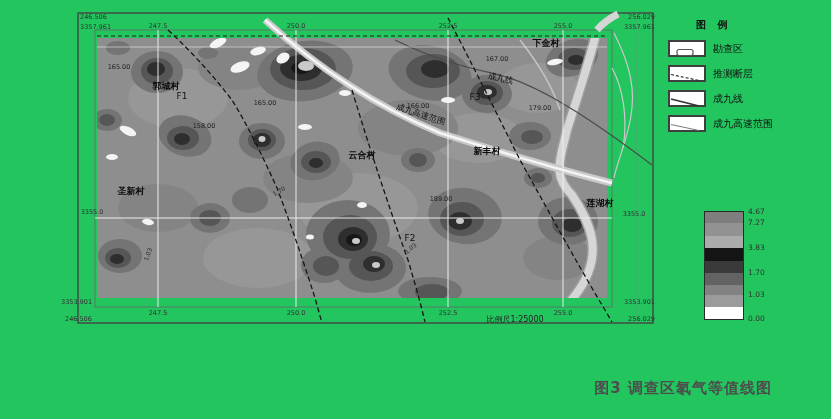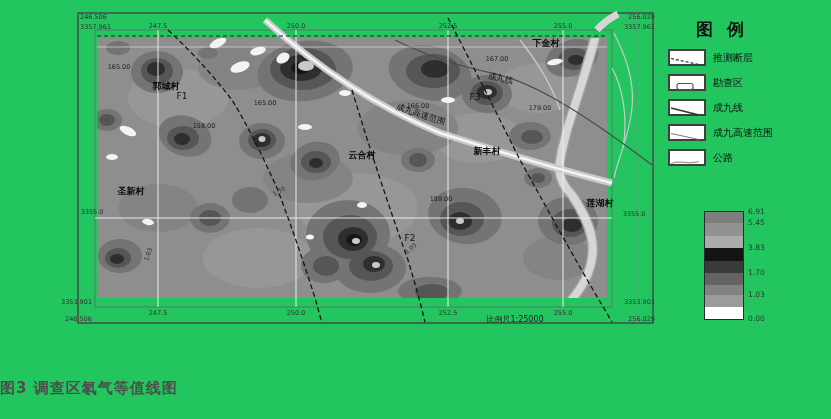--- a/index.html
+++ b/index.html
@@ -1,33 +1,33 @@
 <!DOCTYPE html>
 <html><head>
 <meta charset="utf-8">
 <style>
   html,body{margin:0;padding:0;background:#ffffff;}
   .screen{position:relative;width:831px;height:419px;background:#22c55e;overflow:hidden;
           font-family:"DejaVu Sans",sans-serif;color:#222;}
   .abs{position:absolute;}
   
   .legend{position:absolute;left:668px;top:18px;width:160px;}
-  .legend-title{margin:0 0 9px 28px;font-size:17px;letter-spacing:4px;color:#111;font-weight:bold;}
+  .legend-title{margin:0 0 9px 28px;font-size:10px;letter-spacing:4px;color:#111;font-weight:bold;}
   .legend-item{display:flex;align-items:center;margin-bottom:10px;height:15px;}
   .legend-symbol{width:34px;height:13px;border:2px solid #3f3f3f;background:#fff;flex:0 0 auto;
                  box-shadow:inset 0 0 0 1px #fff;}
   .legend-label{font-size:10px;color:#111;margin-left:7px;white-space:nowrap;}
   
   .colorbar{position:absolute;left:704px;top:211px;width:38px;height:107px;border:1.5px solid #2a2a2a;
             display:flex;flex-direction:column;background:#fff;}
   .colorbar .seg{width:100%;}
   .colorbar-labels{position:absolute;left:748px;top:211px;width:40px;height:107px;}
   .colorbar-labels span{position:absolute;left:0;transform:translateY(-50%);font-size:7.5px;color:#333;}
   
-  .caption{position:absolute;left:0;top:379px;width:772px;text-align:left;
+  .caption{position:absolute;left:0;top:379px;width:772px;text-align:right;
            font-size:15px;font-weight:bold;color:#4d4d4d;letter-spacing:1px;}
   
   svg text{font-family:"DejaVu Sans",sans-serif;fill:#1a1a1a;}
   text.coord{font-size:6.5px;fill:#333;}
   text.gridlab{font-size:6.5px;fill:#333;}
   text.village{font-size:9px;font-weight:bold;fill:#0d0d0d;}
   text.fault{font-size:9px;fill:#111;}
   text.lineLab{font-size:8.5px;fill:#111;}
   text.val{font-size:6.5px;fill:#1d1d1d;}
   text.cont{font-size:6px;fill:#2a2a2a;}
@@ -252,33 +252,33 @@
 
     <text class="scaletxt" x="457" y="314" text-anchor="middle">比例尺1:25000</text>
   </svg>
 
   <div class="legend">
     <div class="legend-title">图 例</div>
 
     <div class="legend-item">
       <div class="legend-symbol">
         <svg width="30" height="9" viewBox="0 0 30 9">
+            <rect x="7" y="1.5" width="16" height="6" rx="2" fill="none" stroke="#555" stroke-width="1.2"></rect>
+          </svg>
+      </div>
+      <span class="legend-label">勘查区</span>
+    </div>
+
+    <div class="legend-item">
+      <div class="legend-symbol">
+        <svg width="30" height="9" viewBox="0 0 30 9">
             <line x1="1" y1="1.5" x2="29" y2="7.5" stroke="#333" stroke-width="1.2" stroke-dasharray="3,2"></line>
           </svg>
       </div>
       <span class="legend-label">推测断层</span>
-    </div>
-
-    <div class="legend-item">
-      <div class="legend-symbol">
-        <svg width="30" height="9" viewBox="0 0 30 9">
-            <rect x="7" y="1.5" width="16" height="6" rx="2" fill="none" stroke="#555" stroke-width="1.2"></rect>
-          </svg>
-      </div>
-      <span class="legend-label">勘查区</span>
     </div>
 
 
     <div class="legend-item">
       <div class="legend-symbol">
         <svg width="30" height="9" viewBox="0 0 30 9">
             <line x1="1" y1="1" x2="29" y2="8" stroke="#333" stroke-width="1.8"></line>
           </svg>
       </div>
       <span class="legend-label">成九线</span>
@@ -286,44 +286,36 @@
 
     <div class="legend-item">
       <div class="legend-symbol">
         <svg width="30" height="9" viewBox="0 0 30 9">
             <line x1="1" y1="1.5" x2="29" y2="7.5" stroke="#7a7a7a" stroke-width="1"></line>
           </svg>
       </div>
       <span class="legend-label">成九高速范围</span>
     </div>
 
-    <div class="legend-item">
-      <div class="legend-symbol">
-        <svg width="30" height="9" viewBox="0 0 30 9">
-            <path d="M1,6.5 C11,2.5 19,8 29,4.5" fill="none" stroke="#999" stroke-width="1.2"></path>
-          </svg>
-      </div>
-      <span class="legend-label">公路</span>
-    </div>
   </div>
 
   <div class="colorbar">
     <div class="seg" style="height: 10%; background-color: rgb(126, 126, 126);"></div>
     <div class="seg" style="height: 12%; background-color: rgb(146, 146, 146);"></div>
     <div class="seg" style="height: 12%; background-color: rgb(171, 171, 171);"></div>
     <div class="seg" style="height: 12%; background-color: rgb(20, 20, 20);"></div>
     <div class="seg" style="height: 11%; background-color: rgb(58, 58, 58);"></div>
     <div class="seg" style="height: 11%; background-color: rgb(99, 99, 99);"></div>
     <div class="seg" style="height: 10%; background-color: rgb(130, 130, 130);"></div>
     <div class="seg" style="height: 11%; background-color: rgb(155, 155, 155);"></div>
     <div class="seg" style="height: 11%; background-color: rgb(255, 255, 255);"></div>
   </div>
   <div class="colorbar-labels">
-    <span style="top:0%">6.91</span>
-    <span style="top:10%">5.45</span>
+    <span style="top:0%">4.67</span>
+    <span style="top:10%">7.27</span>
     <span style="top:34%">3.83</span>
     <span style="top:57%">1.70</span>
     <span style="top:78%">1.03</span>
     <span style="top:100%">0.00</span>
   </div>
 
   <div class="caption">图3 调查区氡气等值线图</div>
 </div>
 
 </body></html>

